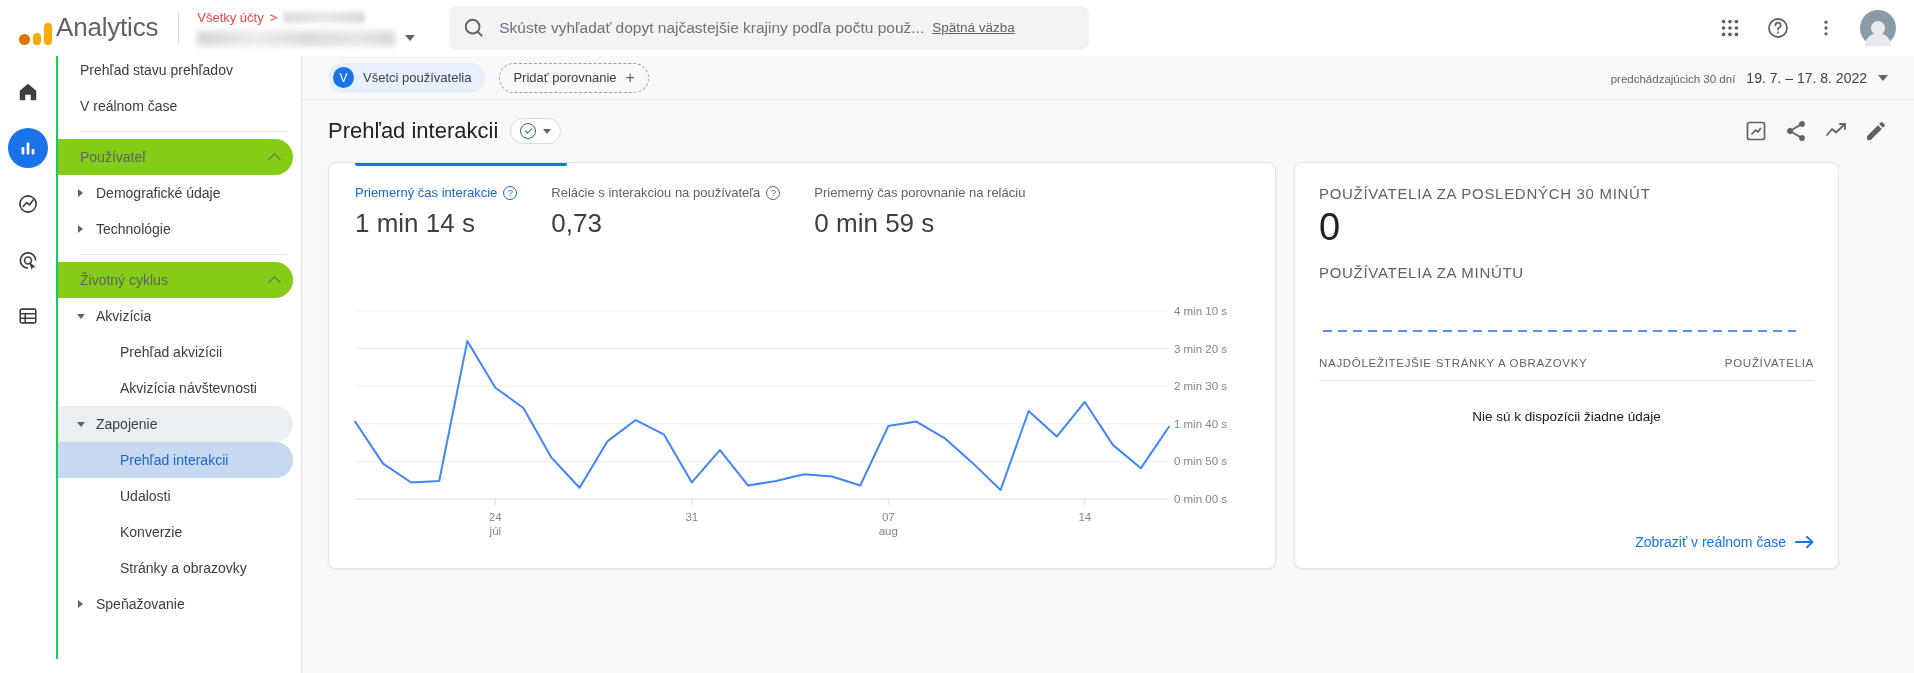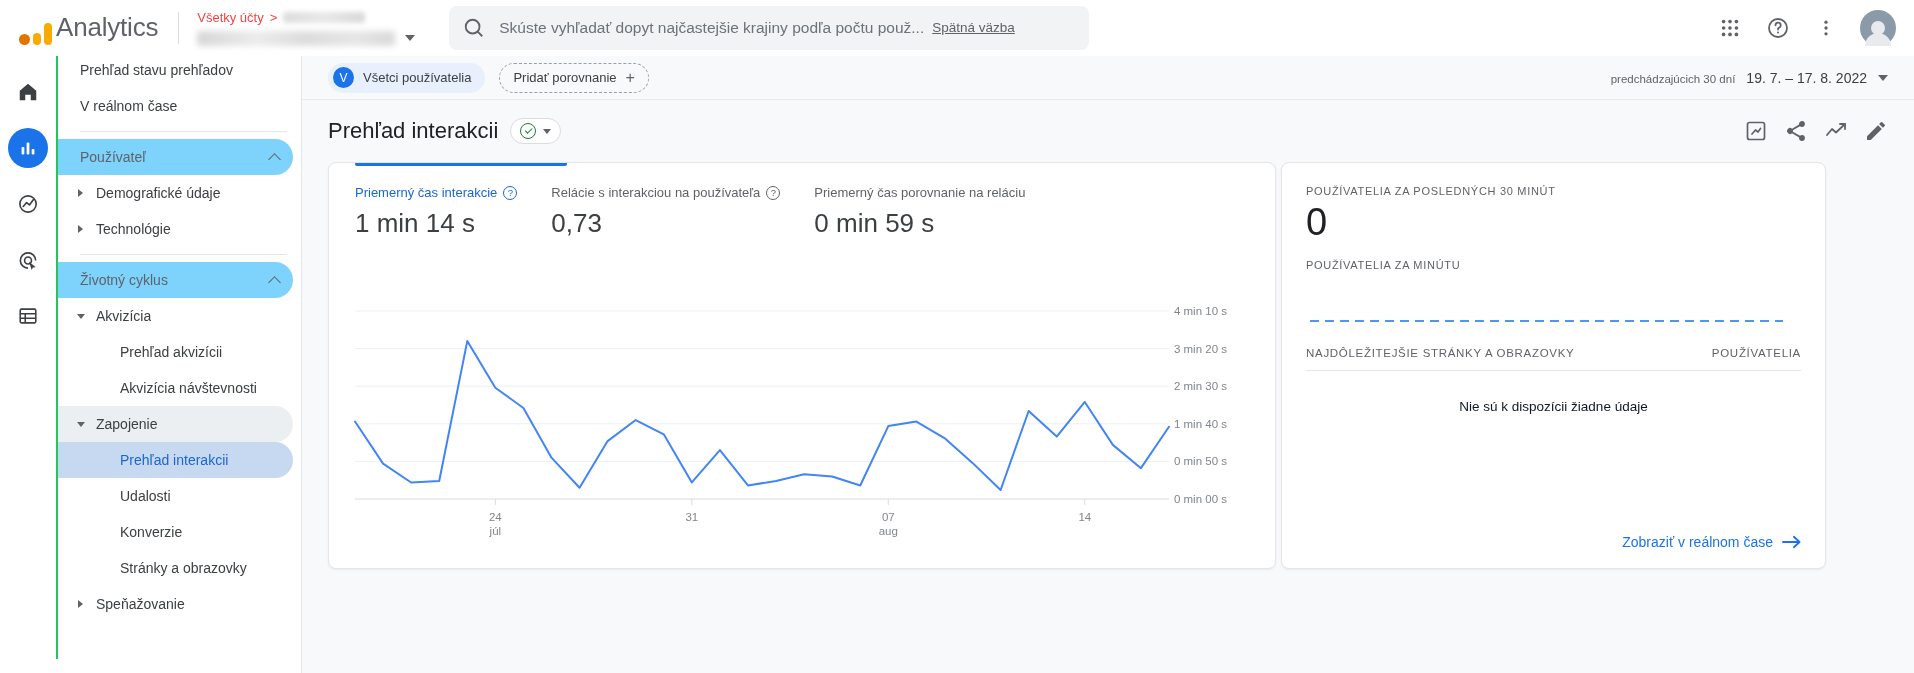--- a/index.html
+++ b/index.html
@@ -83,21 +83,21 @@
     background: #ffffff; border-left: 2px solid #22c55e;
     padding-top: 10px; overflow: hidden; z-index: 10;
   }
   .nav-item {
     height: 36px; display: flex; align-items: center;
     font-size: 14px; color: #3c4043; cursor: pointer;
     border-radius: 0 18px 18px 0; margin-right: 8px; position: relative;
   }
   .nav-item .lbl { white-space: nowrap; overflow: hidden; text-overflow: ellipsis; }
   .nav-item.lvl0 { padding-left: 22px; }
-  .nav-item.sec  { padding-left: 22px; color: #5f6368; justify-content: space-between; padding-right: 14px; background: #7dd3fc; }
+  .nav-item.sec  { padding-left: 22px; color: #5f6368; justify-content: space-between; padding-right: 14px; background: #84cc16; }
   .nav-item.lvl1 { padding-left: 38px; }
   .nav-item.lvl2 { padding-left: 62px; }
   .nav-item.selected { background: #c7d9f1; color: #1967d2; }
   .nav-item.grouphl { background: #eceff1; }
   .nav-sep { height: 1px; background: #e4e6e9; margin: 7px 14px 7px 22px; }
   .tri-r { width: 0; height: 0; border-top: 4px solid transparent; border-bottom: 4px solid transparent; border-left: 5px solid #5f6368; position: absolute; left: 20px; }
   .tri-d { width: 0; height: 0; border-left: 4px solid transparent; border-right: 4px solid transparent; border-top: 5px solid #5f6368; position: absolute; left: 19px; }
   .chev-up { width: 9px; height: 9px; border-left: 1.6px solid #5f6368; border-top: 1.6px solid #5f6368; transform: rotate(45deg); margin-bottom: -4px; }
 
   
@@ -140,40 +140,40 @@
   }
   .check-circ {
     width: 16px; height: 16px; border-radius: 50%;
     border: 1.6px solid #188038; display: flex; align-items: center; justify-content: center;
   }
   .check-circ .tick { width: 7px; height: 3.5px; border-left: 1.6px solid #188038; border-bottom: 1.6px solid #188038; transform: rotate(-45deg); margin-top: -2px; }
   .badge-caret { width: 0; height: 0; border-left: 4px solid transparent; border-right: 4px solid transparent; border-top: 5px solid #5f6368; }
   .title-actions { margin-left: auto; display: flex; align-items: center; gap: 16px; }
   .act-icon { width: 24px; height: 24px; color: #5f6368; cursor: pointer; }
 
-  .cards { display: flex; gap: 5px; padding: 0 26px; }
+  .cards { display: flex; gap: 18px; padding: 0 26px; }
   .card {
     background: #fff; border: 1px solid #e4e6e9; border-radius: 8px;
     box-shadow: 0 1px 2px rgba(60,64,67,.08);
   }
   .card-chart { width: 948px; height: 407px; position: relative; padding: 0; }
   .card-rt { width: 545px; height: 407px; position: relative; padding: 22px 24px 0 24px; }
 
   .metric-tabs { display: flex; padding: 22px 0 0 26px; gap: 0; }
   .mtab { cursor: pointer; padding-right: 34px; }
   .mtab-lbl { font-size: 13px; color: #5f6368; display: flex; align-items: center; gap: 6px; white-space: nowrap; }
   .mtab.active .mtab-lbl { color: #1967d2; }
   .mtab-val { font-size: 26px; color: #3c4043; margin-top: 8px; font-weight: 400; }
   .q-icon { width: 14px; height: 14px; border-radius: 50%; border: 1.2px solid currentColor;
     font-size: 9.5px; display: flex; align-items: center; justify-content: center; }
   .tab-underline { position: absolute; top: 0; left: 26px; width: 212px; height: 3px; background: #1a73e8; border-radius: 0 0 2px 2px; }
 
   .chart-area { position: absolute; left: 0; top: 138px; width: 948px; height: 250px; }
 
-  .rt-h { font-size: 11px; letter-spacing: .7px; color: #5f6368; }
+  .rt-h { font-size: 15px; letter-spacing: .7px; color: #5f6368; }
   .rt-big { font-size: 38px; color: #202124; margin: 6px 0 18px 0; font-weight: 400; line-height: 1; }
   .rt-spark { height: 60px; display: flex; align-items: flex-end; padding-bottom: 4px; }
   .rt-table-head {
     display: flex; justify-content: space-between; align-items: center;
     font-size: 11.5px; letter-spacing: .7px; color: #5f6368;
     border-bottom: 1px solid #e4e6e9; padding-bottom: 11px; margin-top: 16px;
   }
   .rt-empty { text-align: center; font-size: 13.5px; color: #0f172a; padding-top: 28px; }
   .rt-link {
     position: absolute; right: 24px; bottom: 18px;

